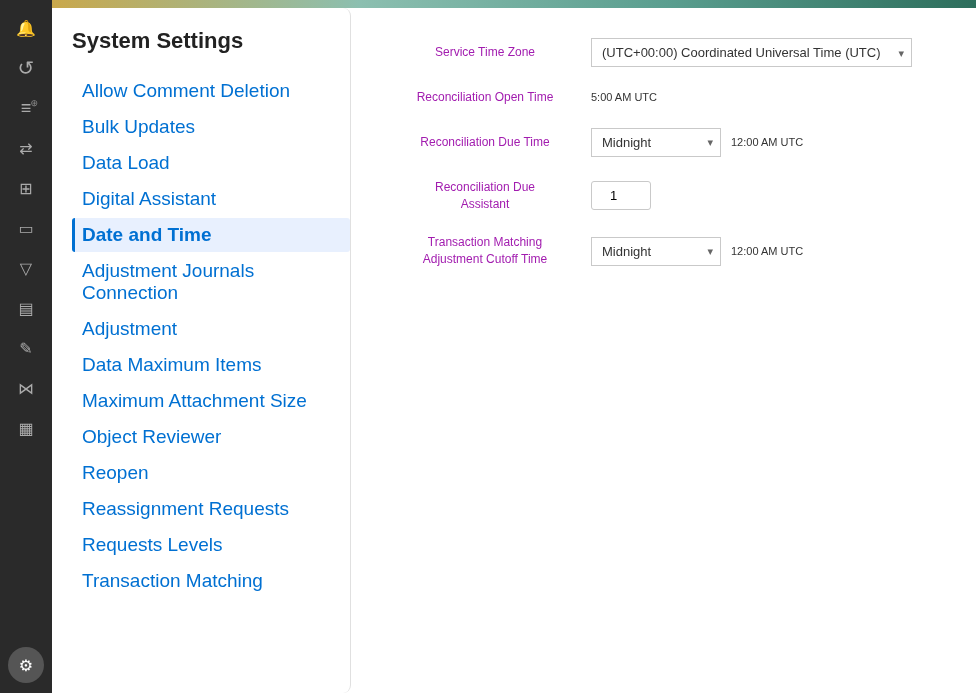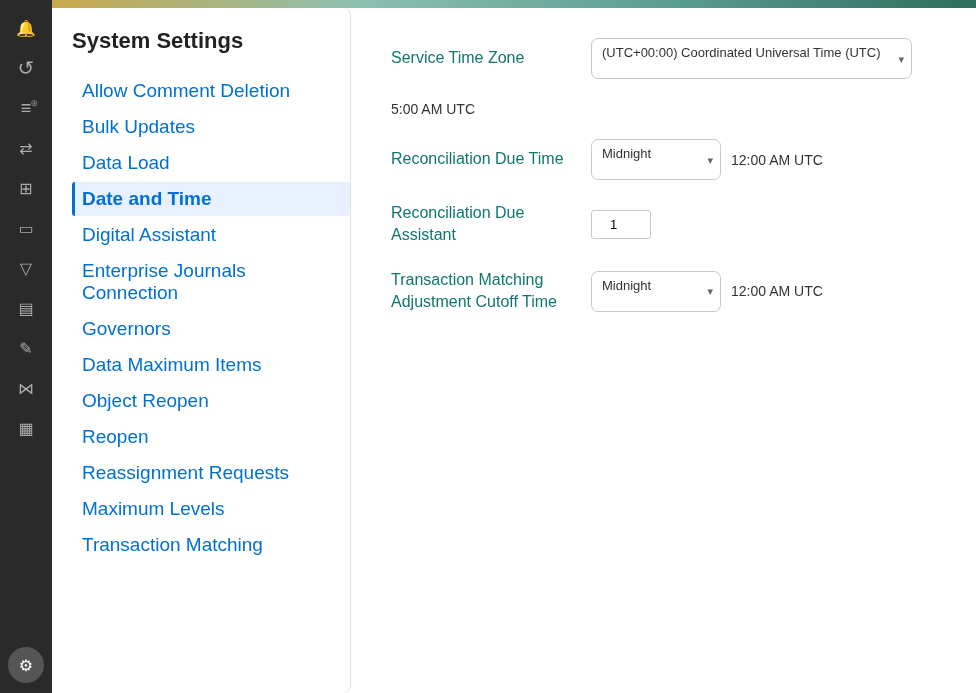--- a/index.html
+++ b/index.html
@@ -104,39 +104,39 @@
       overflow-y: auto;
     }
 
     .form-row {
       display: flex;
       align-items: center;
       margin-bottom: 22px;
     }
 
     .form-label {
-      text-align: left;
+      text-align: center;
       width: 200px;
       min-width: 200px;
-      font-size: 16px;
-      color: #0f766e;
+      font-size: 12px;
+      color: #a21caf;
       padding-right: 12px;
       line-height: 1.4;
     }
 
     .form-control {
       display: flex;
       align-items: center;
       gap: 10px;
     }
 
     .select-field {
       border: 1px solid #c9c9c9;
-      border-radius: 7px;
-      padding: 6px 30px 18px 10px;
+      border-radius: 0;
+      padding: 6px 30px 6px 10px;
       font-size: 13px;
       color: #333;
       background: #fff;
       cursor: pointer;
       appearance: none;
       -webkit-appearance: none;
       position: relative;
       min-width: 120px;
     }
 
@@ -157,21 +157,21 @@
 
     .select-wide {
       min-width: 320px;
     }
 
     .select-medium {
       min-width: 130px;
     }
 
     .utc-label {
-      font-size: 14px;
+      font-size: 11px;
       color: #333;
       font-weight: 500;
     }
 
     .input-number {
       border: 1px solid #c9c9c9;
       border-radius: 3px;
       padding: 6px 10px;
       font-size: 13px;
       width: 60px;
@@ -202,29 +202,30 @@
 <div class="main">
   <div class="top-bar"></div>
   <div class="content-area">
 
     <div class="nav-panel">
       <div class="page-title">System Settings</div>
       <ul class="nav-list">
         <li class="nav-item">Allow Comment Deletion</li>
         <li class="nav-item">Bulk Updates</li>
         <li class="nav-item">Data Load</li>
+        <li class="nav-item">Digital Assistant</li>
         <li class="nav-item active">Date and Time</li>
-        <li class="nav-item">Digital Assistant</li>
-        <li class="nav-item">Enterprise Journals Connection</li>
-        <li class="nav-item">Governors</li>
+        <li class="nav-item">Adjustment Journals Connection</li>
+        <li class="nav-item">Adjustment</li>
         <li class="nav-item">Data Maximum Items</li>
-        <li class="nav-item">Object Reopen</li>
+        <li class="nav-item">Maximum Attachment Size</li>
+        <li class="nav-item">Object Reviewer</li>
         <li class="nav-item">Reopen</li>
         <li class="nav-item">Reassignment Requests</li>
-        <li class="nav-item">Maximum Levels</li>
+        <li class="nav-item">Requests Levels</li>
         <li class="nav-item">Transaction Matching</li>
       </ul>
     </div>
 
     <div class="settings-panel">
 
       <div class="form-row">
         <div class="form-label">Service Time Zone</div>
         <div class="form-control">
           <div class="select-wrapper">
@@ -233,20 +234,21 @@
               <option>(UTC-05:00) Eastern Time (US &amp; Canada)</option>
               <option>(UTC-06:00) Central Time (US &amp; Canada)</option>
               <option>(UTC-07:00) Mountain Time (US &amp; Canada)</option>
               <option>(UTC-08:00) Pacific Time (US &amp; Canada)</option>
             </select>
           </div>
         </div>
       </div>
 
       <div class="form-row">
+        <div class="form-label">Reconciliation Open Time</div>
         <div class="form-control">
           <span class="utc-label">5:00 AM UTC</span>
         </div>
       </div>
 
       <div class="form-row">
         <div class="form-label">Reconciliation Due Time</div>
         <div class="form-control">
           <div class="select-wrapper">
             <select class="select-field select-medium">

